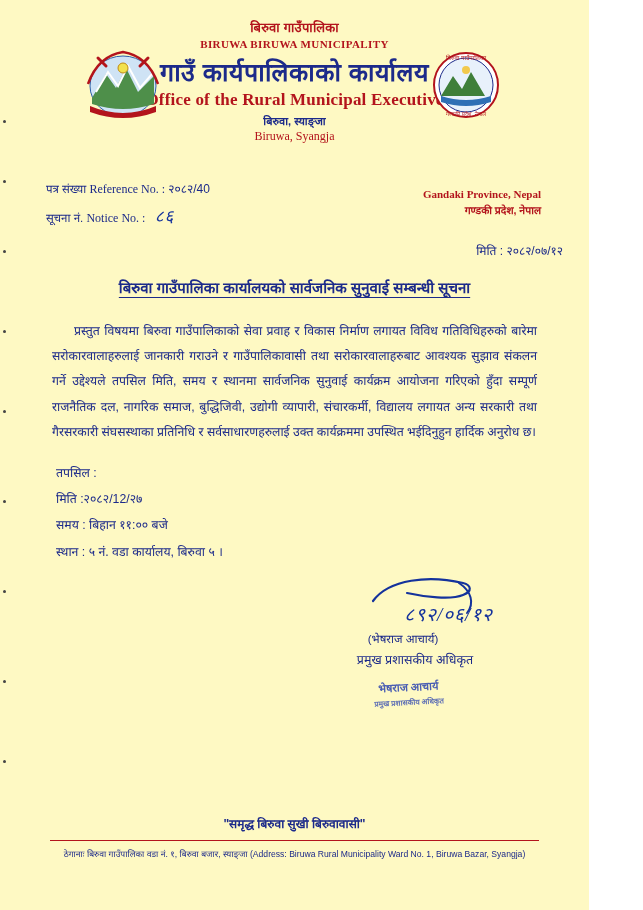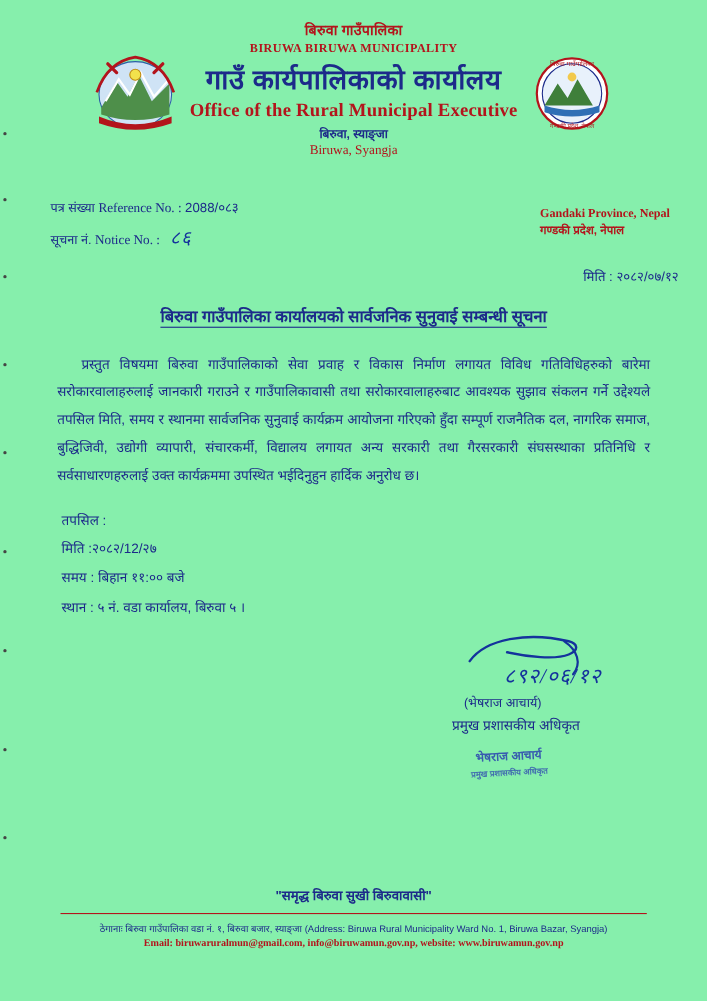--- a/index.html
+++ b/index.html
@@ -10,23 +10,23 @@
   body {
     width: 643px;
     height: 910px;
     font-family: "Liberation Serif", serif;
     color: #1a1a6e;
     position: relative;
     overflow: hidden;
   }
   .page {
     position: relative;
-    width: 643px;
+    width: 589px;
     height: 910px;
-    background: #86efac;
+    background: #fef9c3;
     box-sizing: border-box;
   }
 
   
   .header {
     position: relative;
     padding-top: 18px;
     text-align: center;
     height: 180px;
     box-sizing: border-box;
@@ -111,23 +111,23 @@
   .notice-num-hand {
     font-family: "Liberation Serif", serif;
     font-size: 17px;
     font-style: italic;
     color: #14329c;
     margin-left: 6px;
     letter-spacing: 1px;
   }
   .province {
     position: absolute;
-    right: 34px;
+    right: 48px;
     top: 6px;
-    text-align: left;
+    text-align: right;
     line-height: 1.5;
   }
   .province .en {
     font-family: "Liberation Serif", serif;
     font-size: 11px;
     font-weight: bold;
     color: #b3141c;
   }
   .province .np {
     font-family: "Liberation Sans", sans-serif;
@@ -342,21 +342,21 @@
     <p class="big-np">गाउँ कार्यपालिकाको कार्यालय</p>
     <p class="big-en">Office of the Rural Municipal Executive</p>
     <p class="place-np">बिरुवा, स्याङ्जा</p>
     <p class="place-en">Biruwa, Syangja</p>
   </div>
 
   <div class="refblock">
     <div class="ref-line">
       <span>पत्र संख्या</span>
       <span class="en">Reference No. :</span>
-      <span class="ref-value">2088/०८३</span>
+      <span class="ref-value">२०८२/40</span>
     </div>
     <div class="ref-line">
       <span>सूचना नं.</span>
       <span class="en">Notice No. :</span>
       <span class="notice-num-hand">८६</span>
     </div>
 
     <div class="province">
       <div class="en">Gandaki Province, Nepal</div>
       <div class="np">गण्डकी प्रदेश, नेपाल</div>
@@ -393,16 +393,15 @@
     <div class="stamp">
       <div class="s1">भेषराज आचार्य</div>
       <div class="s2">प्रमुख प्रशासकीय अधिकृत</div>
     </div>
   </div>
 
   <div class="footer">
     <div class="slogan">"समृद्ध बिरुवा सुखी बिरुवावासी"</div>
     <div class="footer-rule"></div>
     <div class="addr">ठेगानाः बिरुवा गाउँपालिका वडा नं. १, बिरुवा बजार, स्याङ्जा (Address: Biruwa Rural Municipality Ward No. 1, Biruwa Bazar, Syangja)</div>
-    <div class="email">Email: biruwaruralmun@gmail.com, info@biruwamun.gov.np, website: www.biruwamun.gov.np</div>
   </div>
 
 </div>
 
 </body></html>

